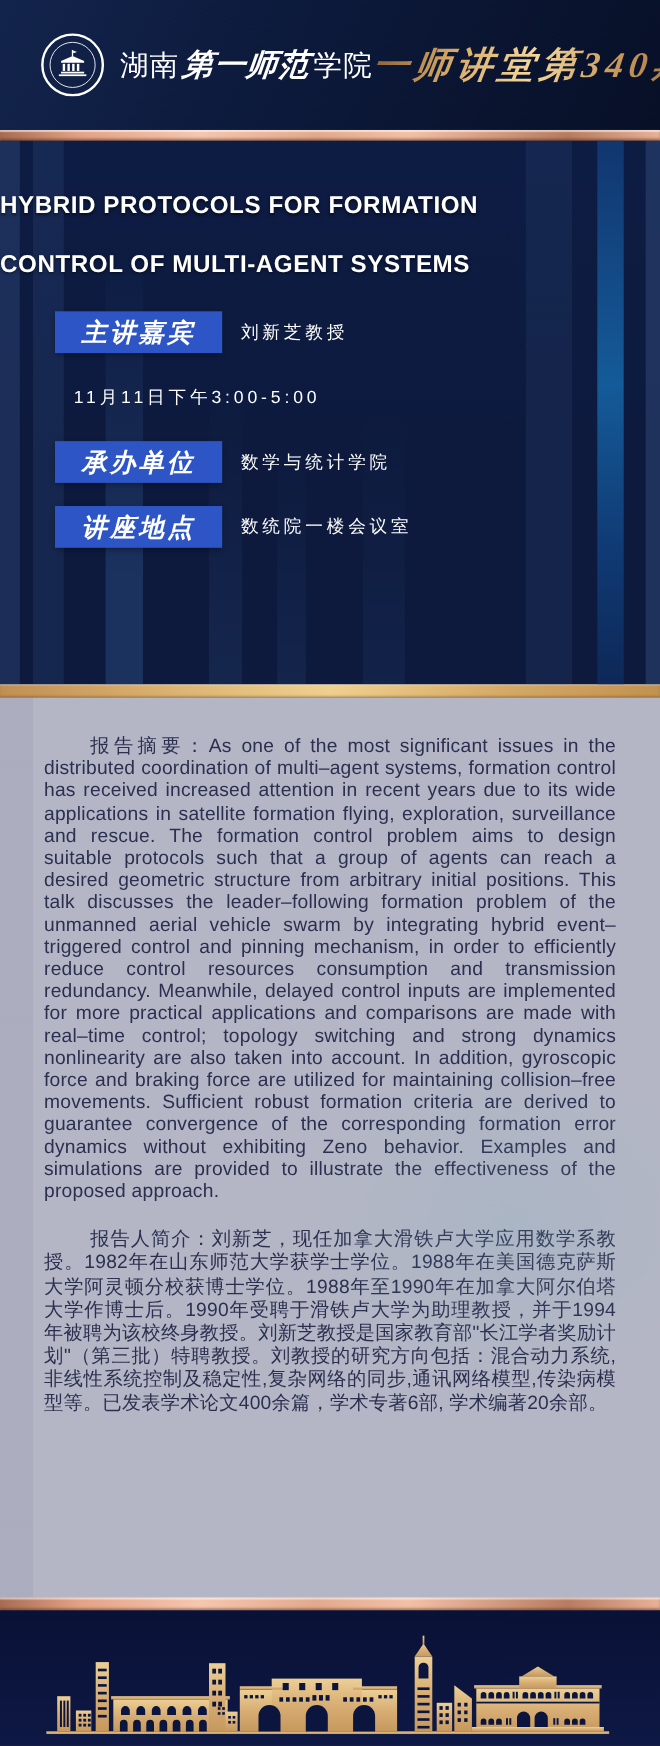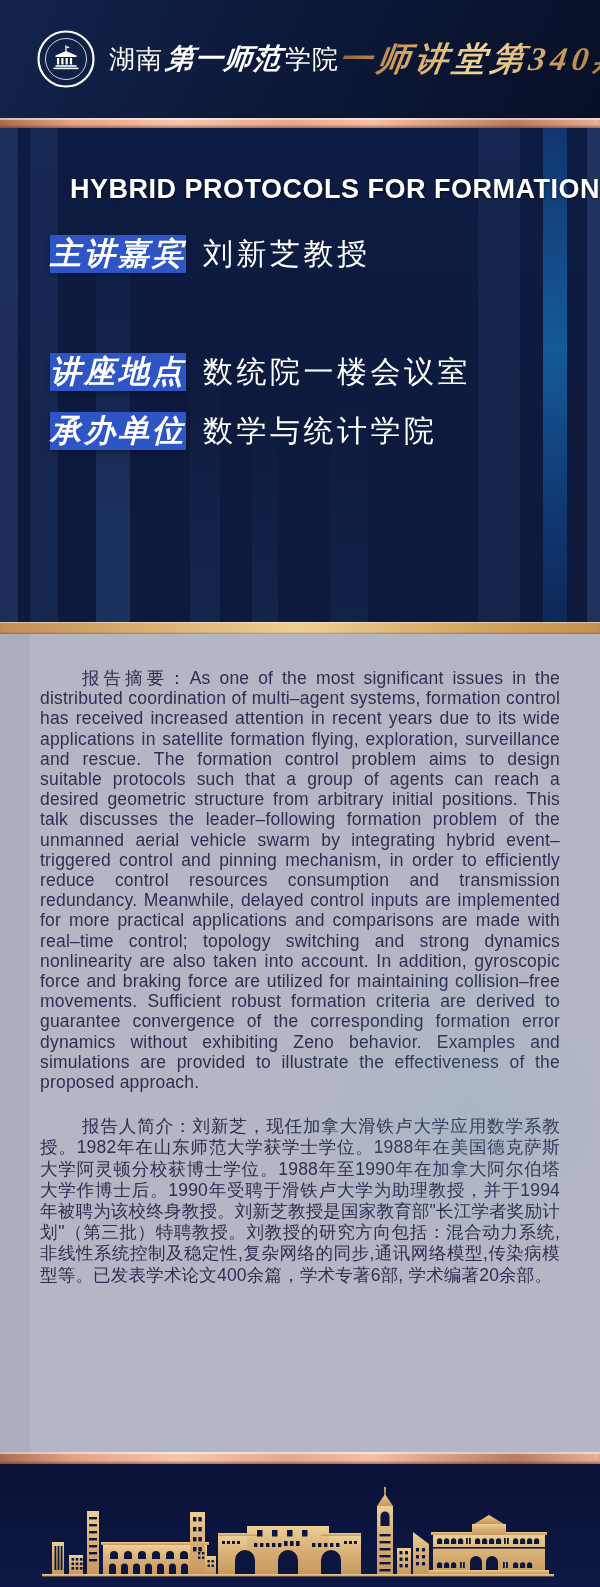--- a/index.html
+++ b/index.html
@@ -53,35 +53,34 @@
   .s1{left:0;width:18px;background:rgba(90,130,190,.20);}
   .s2{left:30px;width:28px;background:rgba(80,120,185,.14);}
   .s3{left:96px;width:34px;background:linear-gradient(180deg,transparent 20%,rgba(70,120,190,.25) 80%);}
   .s4{left:190px;width:30px;background:linear-gradient(180deg,transparent 45%,rgba(80,125,190,.12));}
   .s5{left:252px;width:26px;background:linear-gradient(180deg,transparent 55%,rgba(80,125,190,.10));}
   .s6{left:330px;width:38px;background:linear-gradient(180deg,transparent 50%,rgba(80,125,190,.08));}
   .s7{left:478px;width:42px;background:rgba(85,125,190,.10);}
   .s8{left:543px;width:24px;background:linear-gradient(180deg,#123a77 0%,#1566a8 45%,#10407e 75%,#0e2a5c 100%);opacity:.85;}
   .s9{right:0;width:13px;background:rgba(95,135,200,.22);}
   .lecture-title{
-    position:relative;z-index:2;padding-top:46px;text-align:right;
-    color:#fff;font-weight:bold;font-size:27px;letter-spacing:.5px;
+    position:relative;z-index:2;padding-top:46px;text-align:left;
+    color:#fff;font-weight:bold;font-size:22px;letter-spacing:.5px;
     text-shadow:0 1px 3px rgba(0,0,0,.6);
-    padding-left:40px;
   }
   .lecture-title .line{margin-bottom:27px;}
   .info-rows{position:relative;z-index:2;margin-top:30px;}
   .info-row{display:flex;align-items:center;margin:0 0 21px 50px;height:38px;}
   .info-label{
-    width:136px;height:38px;background:#2d55c6;
+    width:152px;height:38px;background:#2d55c6;
     display:flex;align-items:center;justify-content:center;
-    color:#fff;font-size:31px;font-weight:bold;font-style:italic;letter-spacing:3px;
+    color:#fff;font-size:23px;font-weight:bold;font-style:italic;letter-spacing:3px;
     box-shadow:0 2px 5px rgba(0,0,0,.35);
   }
-  .info-value{margin-left:17px;color:#fff;font-size:30px;letter-spacing:3.5px;white-space:nowrap;}
+  .info-value{margin-left:17px;color:#fff;font-size:16px;letter-spacing:3.5px;white-space:nowrap;}
   
   .panel{
     position:relative;height:818px;background:#b4b6c5;
     padding:34px 40px 0 40px;box-sizing:border-box;
     color:#2b3050;
   }
   .panel:after{
     content:"";position:absolute;inset:0;pointer-events:none;
     background:
       linear-gradient(90deg,rgba(0,10,60,.05) 0 30px,transparent 30px),
@@ -134,36 +133,38 @@
     <div class="stripe s3"></div>
     <div class="stripe s4"></div>
     <div class="stripe s5"></div>
     <div class="stripe s6"></div>
     <div class="stripe s7"></div>
     <div class="stripe s8"></div>
     <div class="stripe s9"></div>
 
     <div class="lecture-title">
       <div class="line">HYBRID PROTOCOLS FOR FORMATION</div>
+      <div class="line">CONTROL OF MULTI-AGENT SYSTEMS</div>
     </div>
 
     <div class="info-rows">
       <div class="info-row">
         <div class="info-label">主讲嘉宾</div>
         <div class="info-value">刘新芝教授</div>
       </div>
       <div class="info-row">
+        <div class="info-value">11月11日下午3:00-5:00</div>
+      </div>
+      <div class="info-row">
+        <div class="info-label">承办单位</div>
+        <div class="info-value">数学与统计学院</div>
       </div>
       <div class="info-row">
         <div class="info-label">讲座地点</div>
         <div class="info-value">数统院一楼会议室</div>
-      </div>
-      <div class="info-row">
-        <div class="info-label">承办单位</div>
-        <div class="info-value">数学与统计学院</div>
       </div>
     </div>
   </div>
 
   <div class="gold-bar"></div>
 
   <div class="panel">
     <p class="abstract"><span>报告摘要：</span><span>As one of the most significant issues in the distributed coordination of multi–agent systems, formation control has received increased attention in recent years due to its wide applications in satellite formation flying, exploration, surveillance and rescue. The formation control problem aims to design suitable protocols such that a group of agents can reach a desired geometric structure from arbitrary initial positions. This talk discusses the leader–following formation problem of the unmanned aerial vehicle swarm by integrating hybrid event–triggered control and pinning mechanism, in order to efficiently reduce control resources consumption and transmission redundancy. Meanwhile, delayed control inputs are implemented for more practical applications and comparisons are made with real–time control; topology switching and strong dynamics nonlinearity are also taken into account. In addition, gyroscopic force and braking force are utilized for maintaining collision–free movements. Sufficient robust formation criteria are derived to guarantee convergence of the corresponding formation error dynamics without exhibiting Zeno behavior. Examples and simulations are provided to illustrate the effectiveness of the proposed approach.</span></p>
     <p class="bio"><span>报告人简介：</span><span>刘新芝，现任加拿大滑铁卢大学应用数学系教授。1982年在山东师范大学获学士学位。1988年在美国德克萨斯大学阿灵顿分校获博士学位。1988年至1990年在加拿大阿尔伯塔大学作博士后。1990年受聘于滑铁卢大学为助理教授，并于1994年被聘为该校终身教授。刘新芝教授是国家教育部"长江学者奖励计划"（第三批）特聘教授。刘教授的研究方向包括：混合动力系统,非线性系统控制及稳定性,复杂网络的同步,通讯网络模型,传染病模型等。已发表学术论文400余篇，学术专著6部, 学术编著20余部。</span></p>
   </div>

